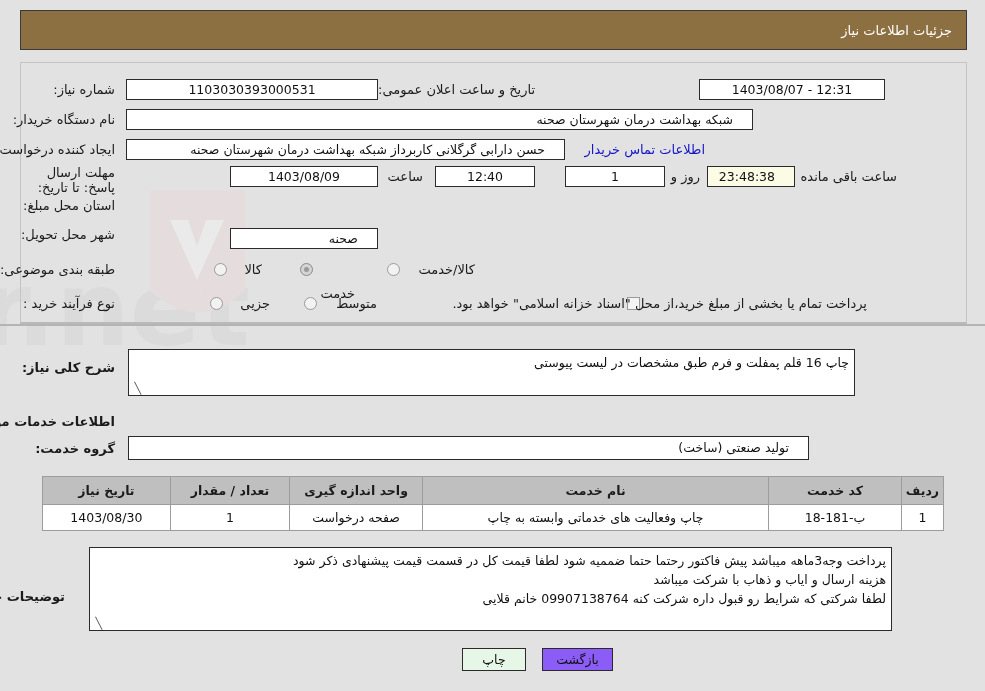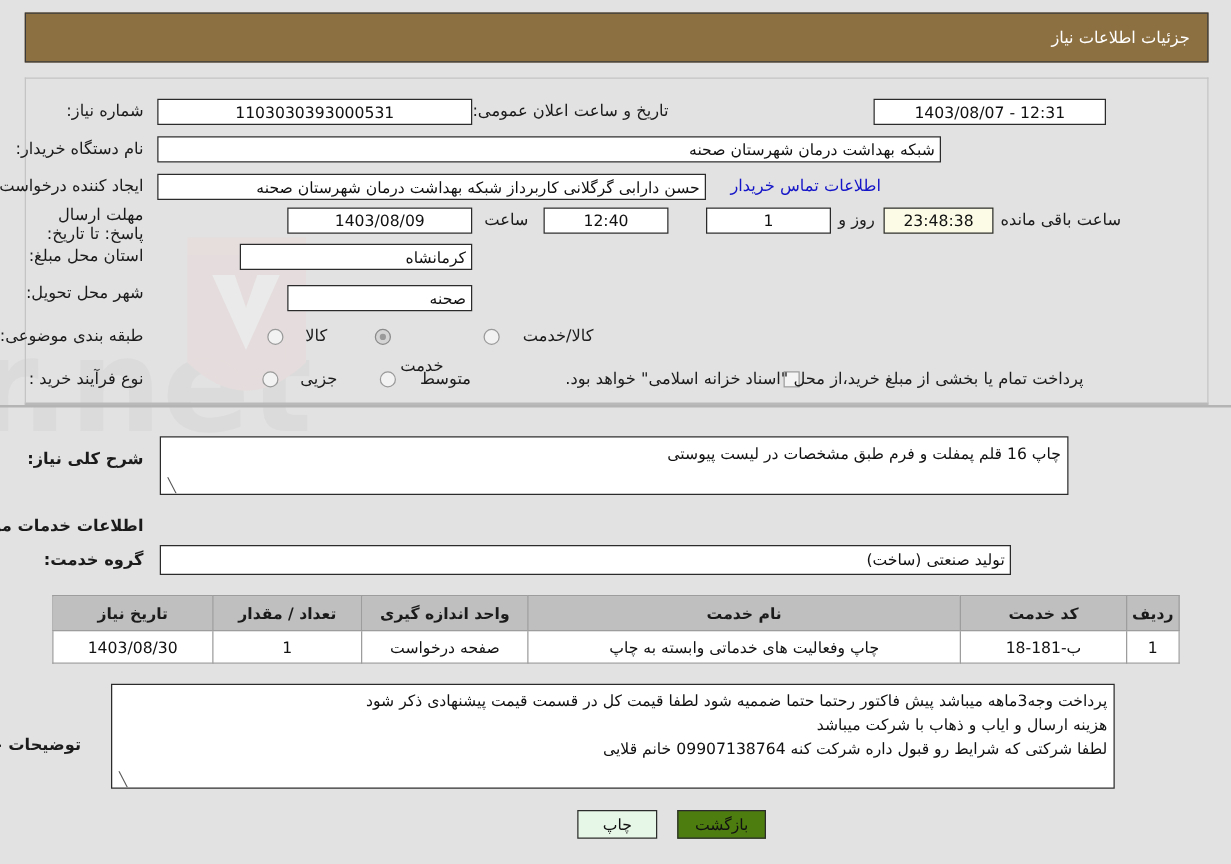--- a/index.html
+++ b/index.html
@@ -78,21 +78,21 @@
   .lbl.blue { color: #1414c8; }
 
   .fld {
     position: absolute;
     background: #ffffff;
     border: 1px solid #2b2b2b;
     font-size: 12.5px;
     color: #111;
     line-height: 19px;
     height: 21px;
-    padding: 0 4px;
+    padding: 0 19px;
     white-space: nowrap;
     overflow: hidden;
     z-index: 3;
     font-family: "DejaVu Sans", "Liberation Sans", sans-serif;
   }
   .fld.center { text-align: center; }
   .fld.right  { text-align: right; }
   .fld.cream  { background: #fbfbe6; }
 
   .radio {
@@ -179,21 +179,21 @@
     border: 1px solid #2b2b2b;
     font-size: 12.5px;
     color: #111;
     font-family: "DejaVu Sans", "Liberation Sans", sans-serif;
     cursor: pointer;
     padding: 0;
     line-height: 21px;
     z-index: 3;
   }
   .btn.print  { background: #e7f7e7; }
-  .btn.back   { background: #4d7c0f; }
+  .btn.back   { background: #8b5cf6; }
 </style>
 </head>
 <body>
 
 <div id="page">
 
   <svg class="watermark" viewBox="0 0 985 260">
     <g fill="#c9c9c9" opacity="0.85">
       <text x="250" y="195" font-family="DejaVu Sans, sans-serif" font-size="104" font-weight="bold" fill="#c9c9c9">aTender.net</text>
     </g>
@@ -226,21 +226,20 @@
   <div class="lbl" style="right:870px; top:165px; width:92px; white-space:normal; text-align:right;">مهلت ارسال پاسخ: تا تاریخ:</div>
   <div class="fld center" style="right:607px; top:166px; width:148px;">1403/08/09</div>
   <div class="lbl" style="right:562px; top:169px;">ساعت</div>
   <div class="fld center" style="right:450px; top:166px; width:100px;">12:40</div>
   <div class="fld center" style="right:320px; top:166px; width:100px;">1</div>
   <div class="lbl" style="right:285px; top:169px;margin-left:32px;">روز و</div>
   <div class="fld center cream" style="right:190px; top:166px; width:88px;">23:48:38</div>
   <div class="lbl" style="right:88px; top:169px;">ساعت باقی مانده</div>
 
   <div class="lbl" style="right:870px; top:198px;">استان محل مبلغ:</div>
-  <div class="fld right" style="right:607px; top:195px; width:186px;">کرمانشاه</div>
 
   <div class="lbl" style="right:870px; top:227px;">شهر محل تحویل:</div>
   <div class="fld right" style="right:607px; top:228px; width:148px;">صحنه</div>
 
   <div class="lbl" style="right:870px; top:262px;">طبقه بندی موضوعی:</div>
   <div class="radio" style="right:758px; top:263px;"></div>
   <div class="lbl" style="right:723px; top:262px;">کالا</div>
   <div class="radio on" style="right:672px; top:263px;"></div>
   <div class="lbl" style="right:630px; top:262px;margin-top:24px;">خدمت</div>
   <div class="radio" style="right:585px; top:263px;"></div>

